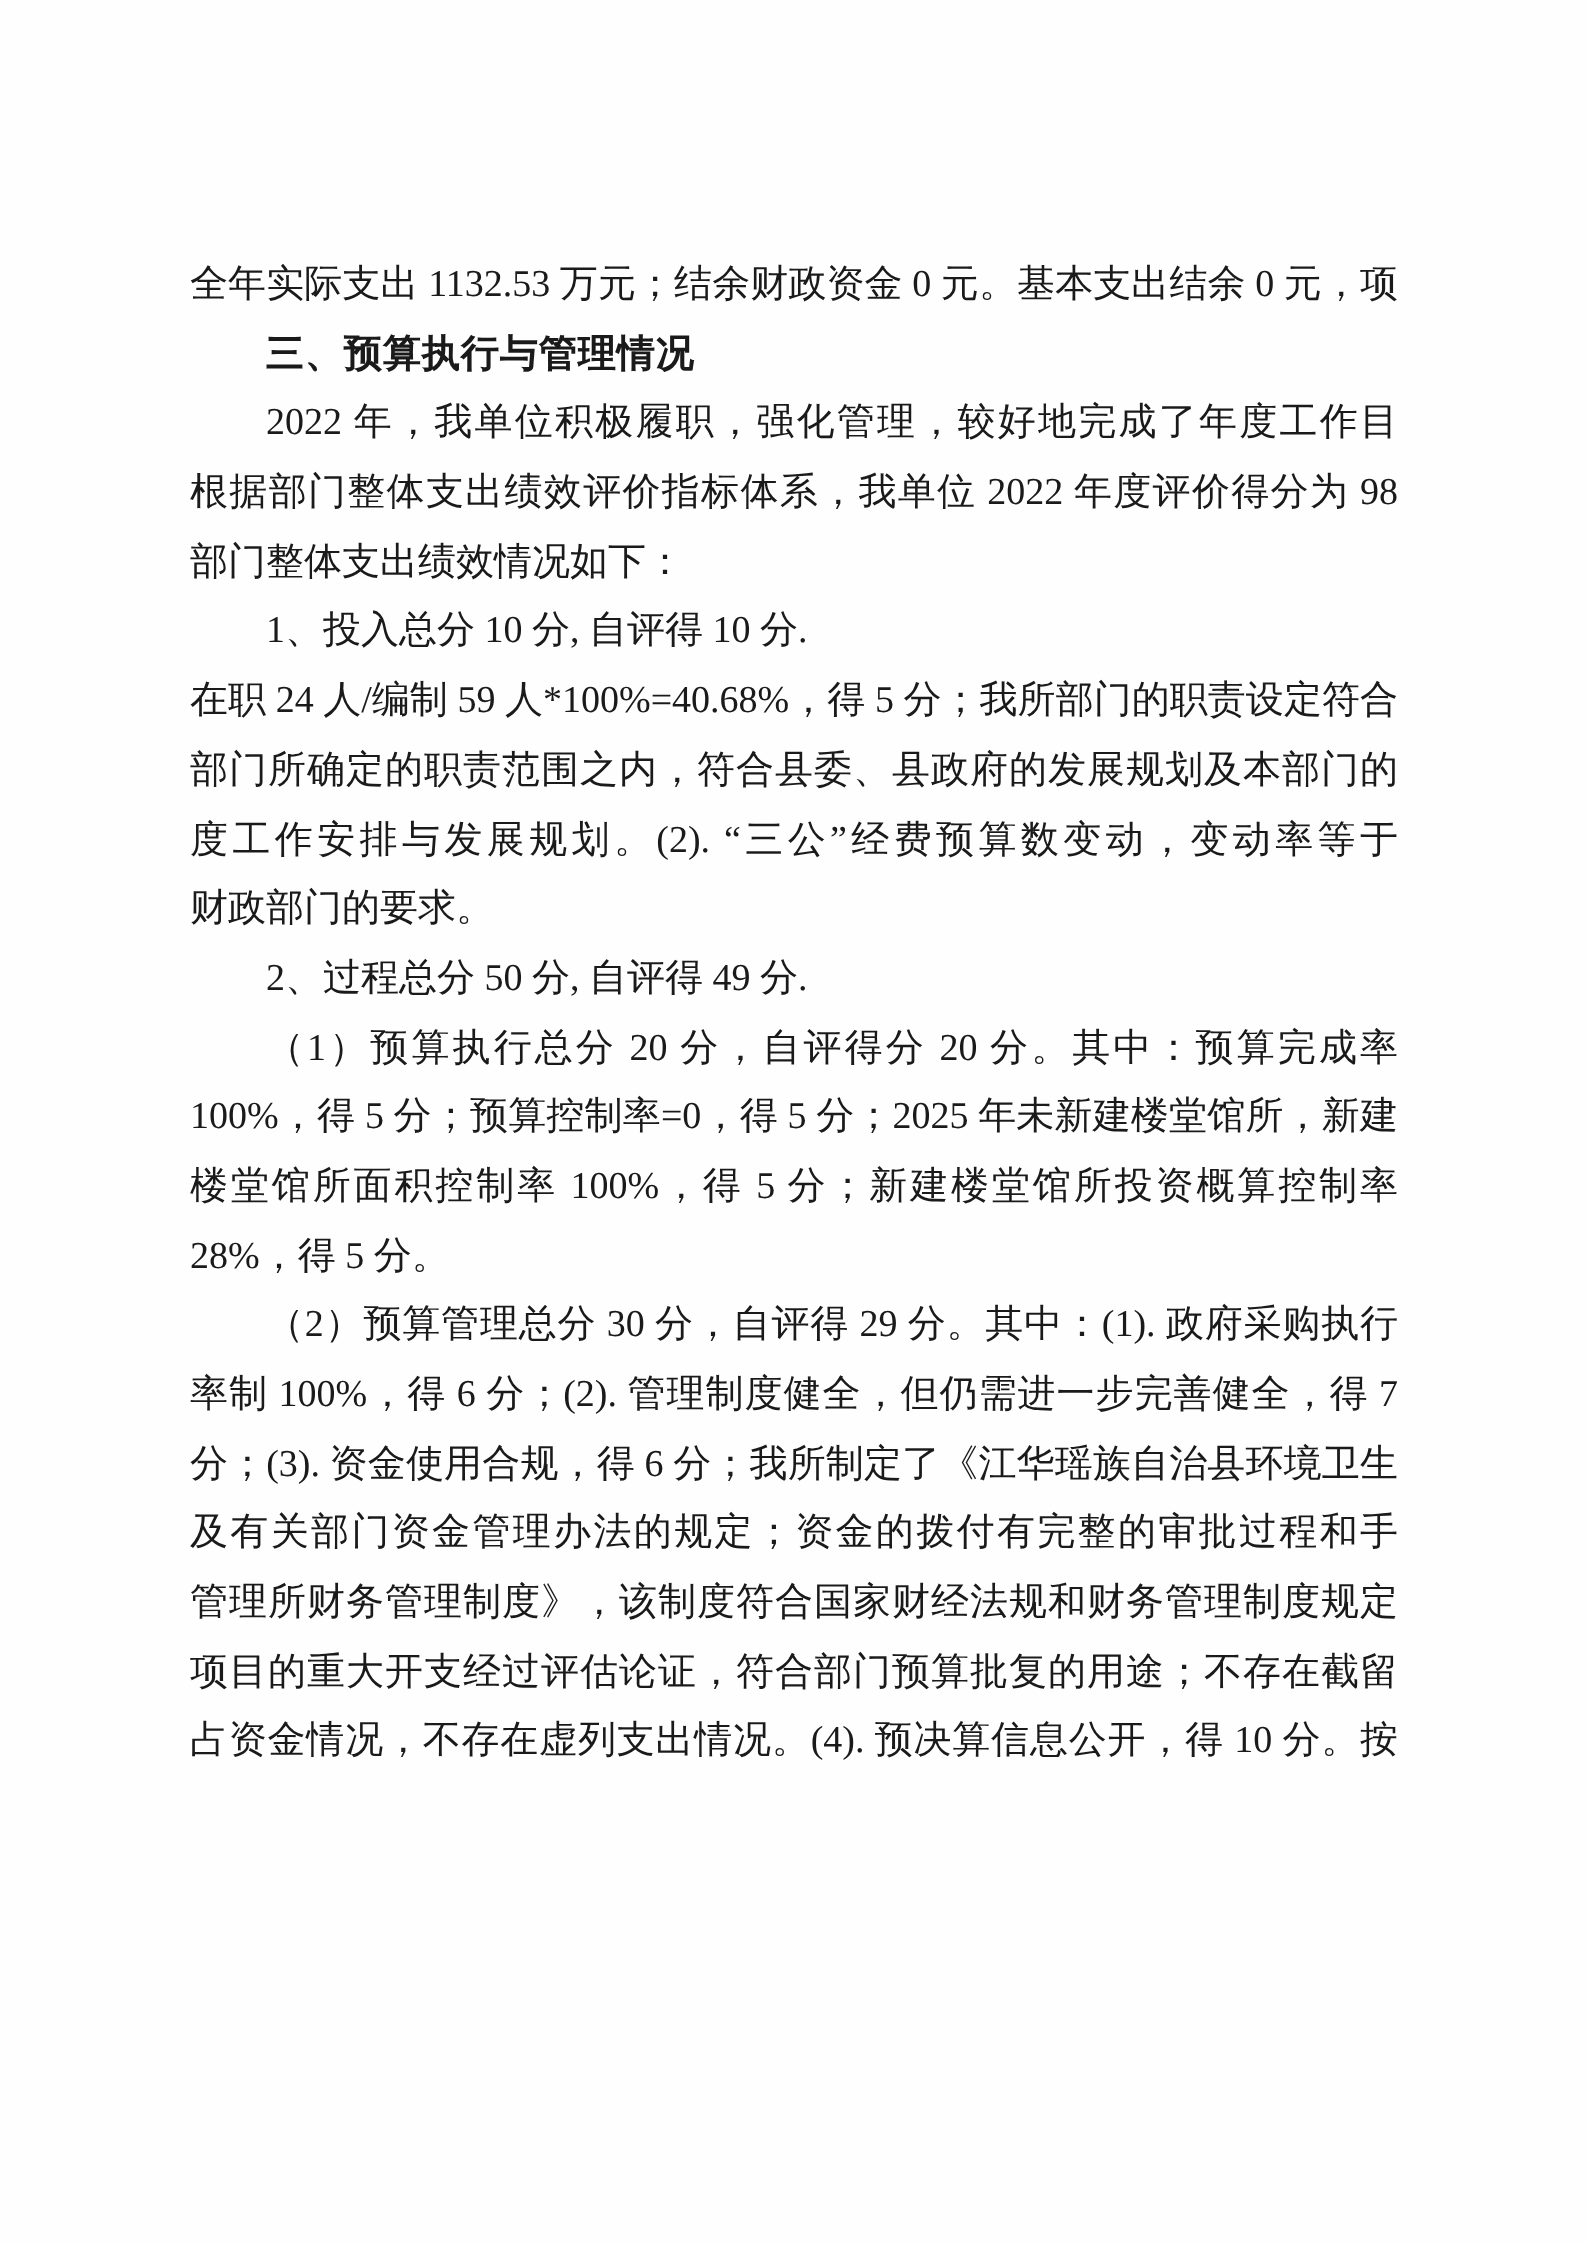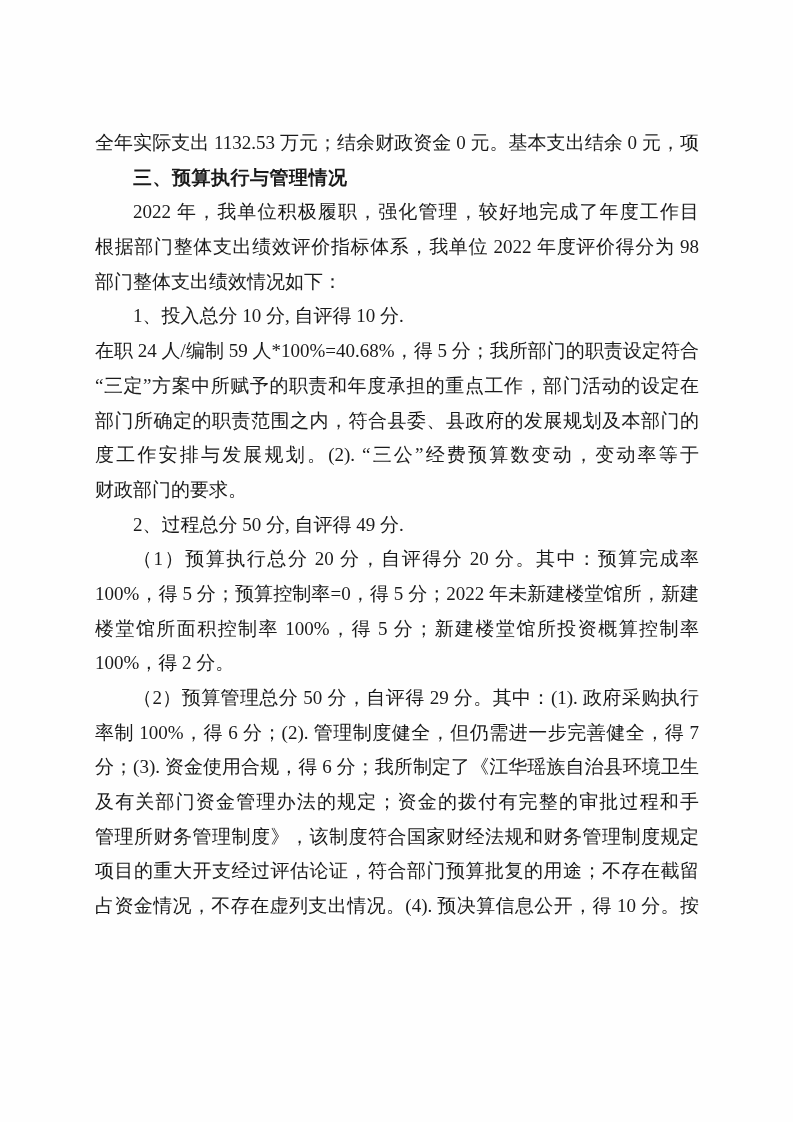--- a/index.html
+++ b/index.html
@@ -49,30 +49,29 @@
 
 <div class="page" style="background: rgb(254, 254, 254); color: rgb(26, 26, 26);">
   <div class="content" id="content">
       <div class="line fill">全年实际支出 1132.53 万元；结余财政资金 0 元。基本支出结余 0 元，项</div>
       <div class="line indent heading">三、预算执行与管理情况</div>
       <div class="line fill indent">2022 年，我单位积极履职，强化管理，较好地完成了年度工作目标。</div>
       <div class="line fill">根据部门整体支出绩效评价指标体系，我单位 2022 年度评价得分为 98 分。</div>
       <div class="line">部门整体支出绩效情况如下：</div>
       <div class="line indent">1、投入总分 10 分, 自评得 10 分.</div>
       <div class="line fill">在职 24 人/编制 59 人*100%=40.68%，得 5 分；我所部门的职责设定符合</div>
-      <div class="line fill">“三定”方案中所赋予的职责和年度承担的重点工作，部门活动的设定在</div>
       <div class="line fill">部门所确定的职责范围之内，符合县委、县政府的发展规划及本部门的年</div>
       <div class="line fill">度工作安排与发展规划。(2). “三公”经费预算数变动，变动率等于</div>
       <div class="line">财政部门的要求。</div>
       <div class="line indent">2、过程总分 50 分, 自评得 49 分.</div>
       <div class="line fill indent">（1）预算执行总分 20 分，自评得分 20 分。其中：预算完成率</div>
-      <div class="line fill">100%，得 5 分；预算控制率=0，得 5 分；2022 年未新建楼堂馆所，新建</div>
+      <div class="line fill">100%，得 5 分；预算控制率=0，得 5 分；2025 年未新建楼堂馆所，新建</div>
       <div class="line fill">楼堂馆所面积控制率 100%，得 5 分；新建楼堂馆所投资概算控制率</div>
-      <div class="line">100%，得 2 分。</div>
-      <div class="line fill indent">（2）预算管理总分 50 分，自评得 29 分。其中：(1). 政府采购执行</div>
+      <div class="line">28%，得 5 分。</div>
+      <div class="line fill indent">（2）预算管理总分 30 分，自评得 29 分。其中：(1). 政府采购执行</div>
       <div class="line fill">率制 100%，得 6 分；(2). 管理制度健全，但仍需进一步完善健全，得 7</div>
       <div class="line fill">分；(3). 资金使用合规，得 6 分；我所制定了《江华瑶族自治县环境卫生</div>
       <div class="line fill">及有关部门资金管理办法的规定；资金的拨付有完整的审批过程和手续；</div>
       <div class="line fill">管理所财务管理制度》，该制度符合国家财经法规和财务管理制度规定以</div>
       <div class="line fill">项目的重大开支经过评估论证，符合部门预算批复的用途；不存在截留挤</div>
       <div class="line fill">占资金情况，不存在虚列支出情况。(4). 预决算信息公开，得 10 分。按</div>
     </div>
 </div>
 
 </body></html>

